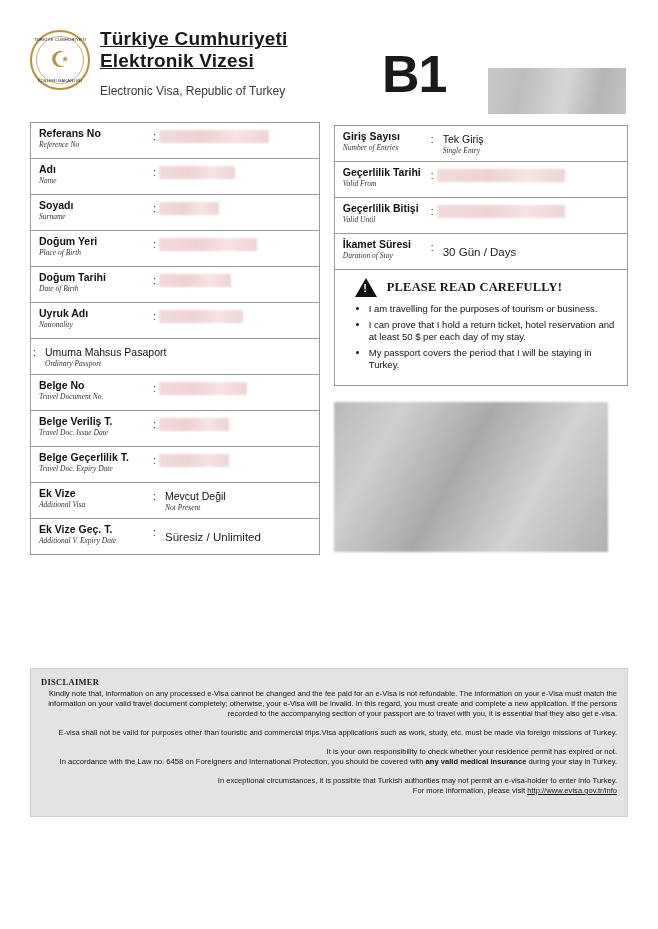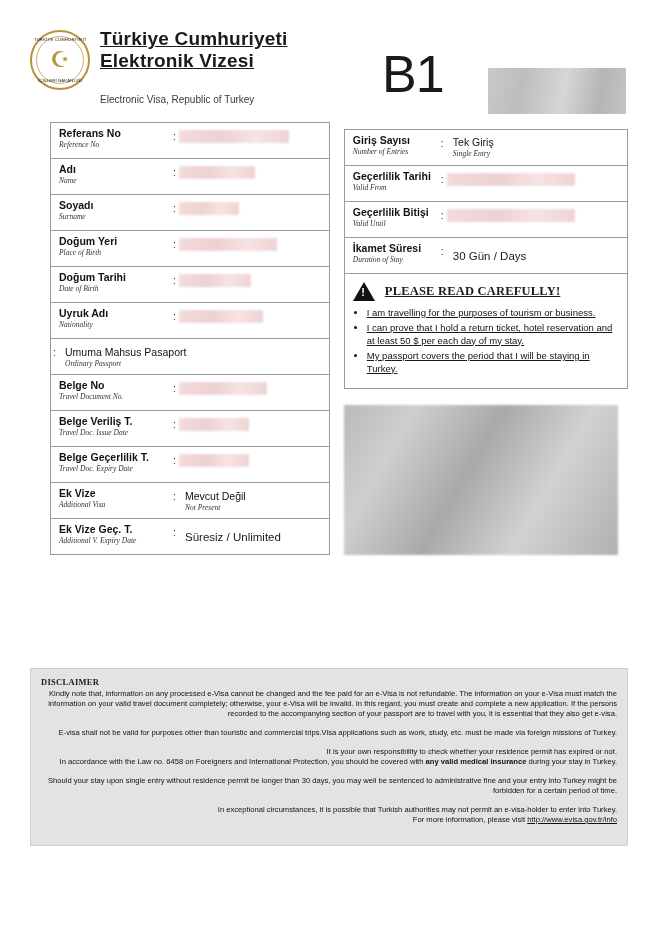--- a/index.html
+++ b/index.html
@@ -60,49 +60,48 @@
   }
   .title-block { margin-top: 2px; }
   .title-tr-1, .title-tr-2 {
     font-size: 19px;
     font-weight: bold;
     line-height: 22px;
     letter-spacing: .2px;
     text-decoration: underline;
   }
   .title-en {
-    font-size: 10px;
+    font-size: 12px;
     color: #3a3a3a;
-    margin-top: 22px;
+    margin-top: 12px;
   }
   .bigcode {
     position: absolute;
     left: 352px;
     top: 22px;
     font-size: 52px;
-    font-weight: normal;
+    font-weight: bold;
     letter-spacing: -1px;
     line-height: 52px;
     text-align: center;
   }
   .redact-header {
     position:absolute;
     left: 458px; top: 42px;
     width: 138px; height: 46px;
     background: linear-gradient(100deg,#c9c9c9 0%, #bdbdbd 25%, #d6d6d6 55%, #b5b5b5 80%, #c4c4c4 100%);
     filter: blur(0.6px);
   }
 
   
   .cols {
     display: flex;
     gap: 14px;
     margin-top: 14px;
-    align-items: flex-end;
-    margin-left: 20px;
+    align-items: center;
   }
   .col-left { width: 318px; }
   .col-right { width: 323px; }
 
   .tbl {
     border: 1px solid #9a9a9a;
     border-bottom: none;
     background: #fff;
   }
   .row {
@@ -170,22 +169,21 @@
     height: 13px;
     background: linear-gradient(90deg,#f3dada 0%, #edd2d2 40%, #f6e3e3 70%, #eed4d4 100%);
     filter: blur(1.1px);
     border-radius: 1px;
   }
 
   
   .warnbox {
     border: 1px solid #9a9a9a;
     border-top: none;
-    padding: 8px 8px 10px 4px;
-    text-decoration: underline;
+    padding: 8px 8px 10px 16px;
   }
   .warn-head {
     display:flex;
     align-items:center;
     gap: 10px;
     margin-bottom: 6px;
   }
   .warn-tri {
     width: 0; height: 0;
     border-left: 11px solid transparent;
@@ -463,20 +461,19 @@
   <div class="disclaimer">
     <div class="disc-title">DISCLAIMER</div>
     <div id="disc-paras">
         <p class="disc-p">Kindly note that, information on any processed e-Visa cannot be changed and the fee paid for an e-Visa is not refundable. The information on your e-Visa must match the information on your valid travel document completely; otherwise, your e-Visa will be invalid. In this regard, you must create and complete a new application. If the persons recorded to the accompanying section of your passport are to travel with you, it is essential that they also get e-visa.</p>
         <p class="disc-p">E-visa shall not be valid for purposes other than touristic and commercial trips.Visa applications such as work, study, etc. must be made via foreign missions of Turkey.</p>
         <p class="disc-p">It is your own responsibility to check whether your residence permit has expired or not.</p>
       </div>
     <p class="disc-p">
       <span>In accordance with the Law no. 6458 on Foreigners and International Protection, you should be covered with </span><b>any valid medical insurance</b><span> during your stay in Turkey.</span>
     </p>
-    <p class="disc-p">Should your stay upon single entry without residence permit be longer than 30 days, you may well be sentenced to administrative fine and your entry into Turkey might be forbidden for a certain period of time.</p>
     <p class="disc-p">
       <span>In exceptional circumstances, it is possible that Turkish authorities may not permit an e-visa-holder to enter into Turkey.</span><br>
       <span>For more information, please visit </span><a class="disc-link" href="#">http://www.evisa.gov.tr/info</a>
     </p>
   </div>
 
 </div>
 
 </body></html>

